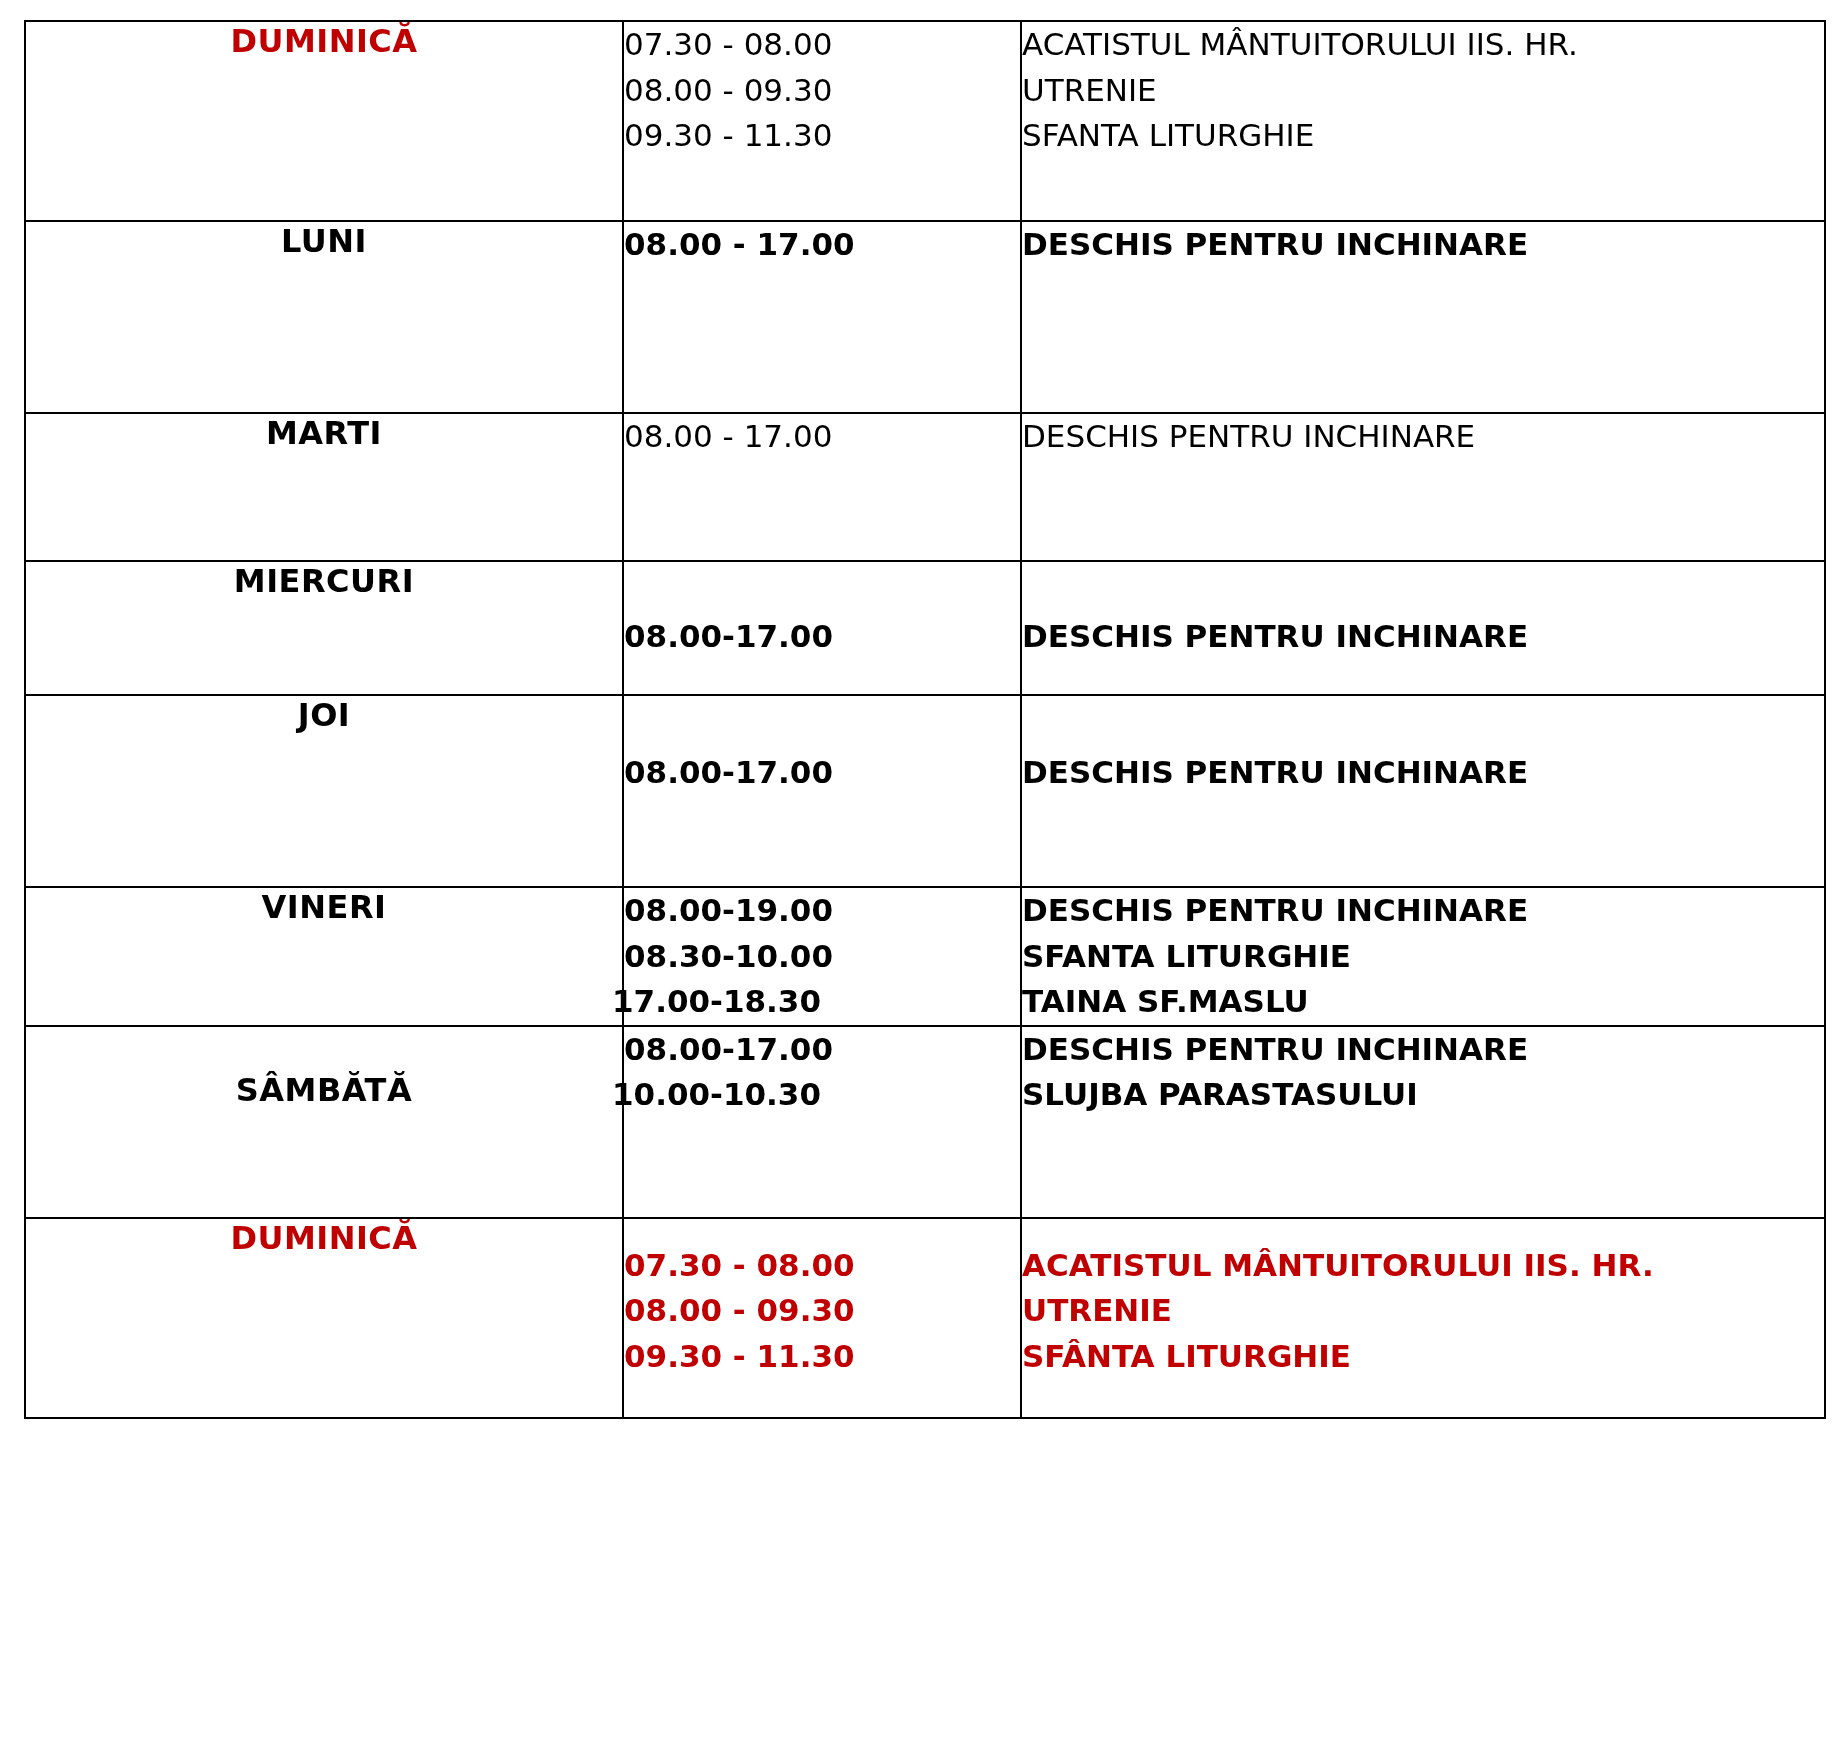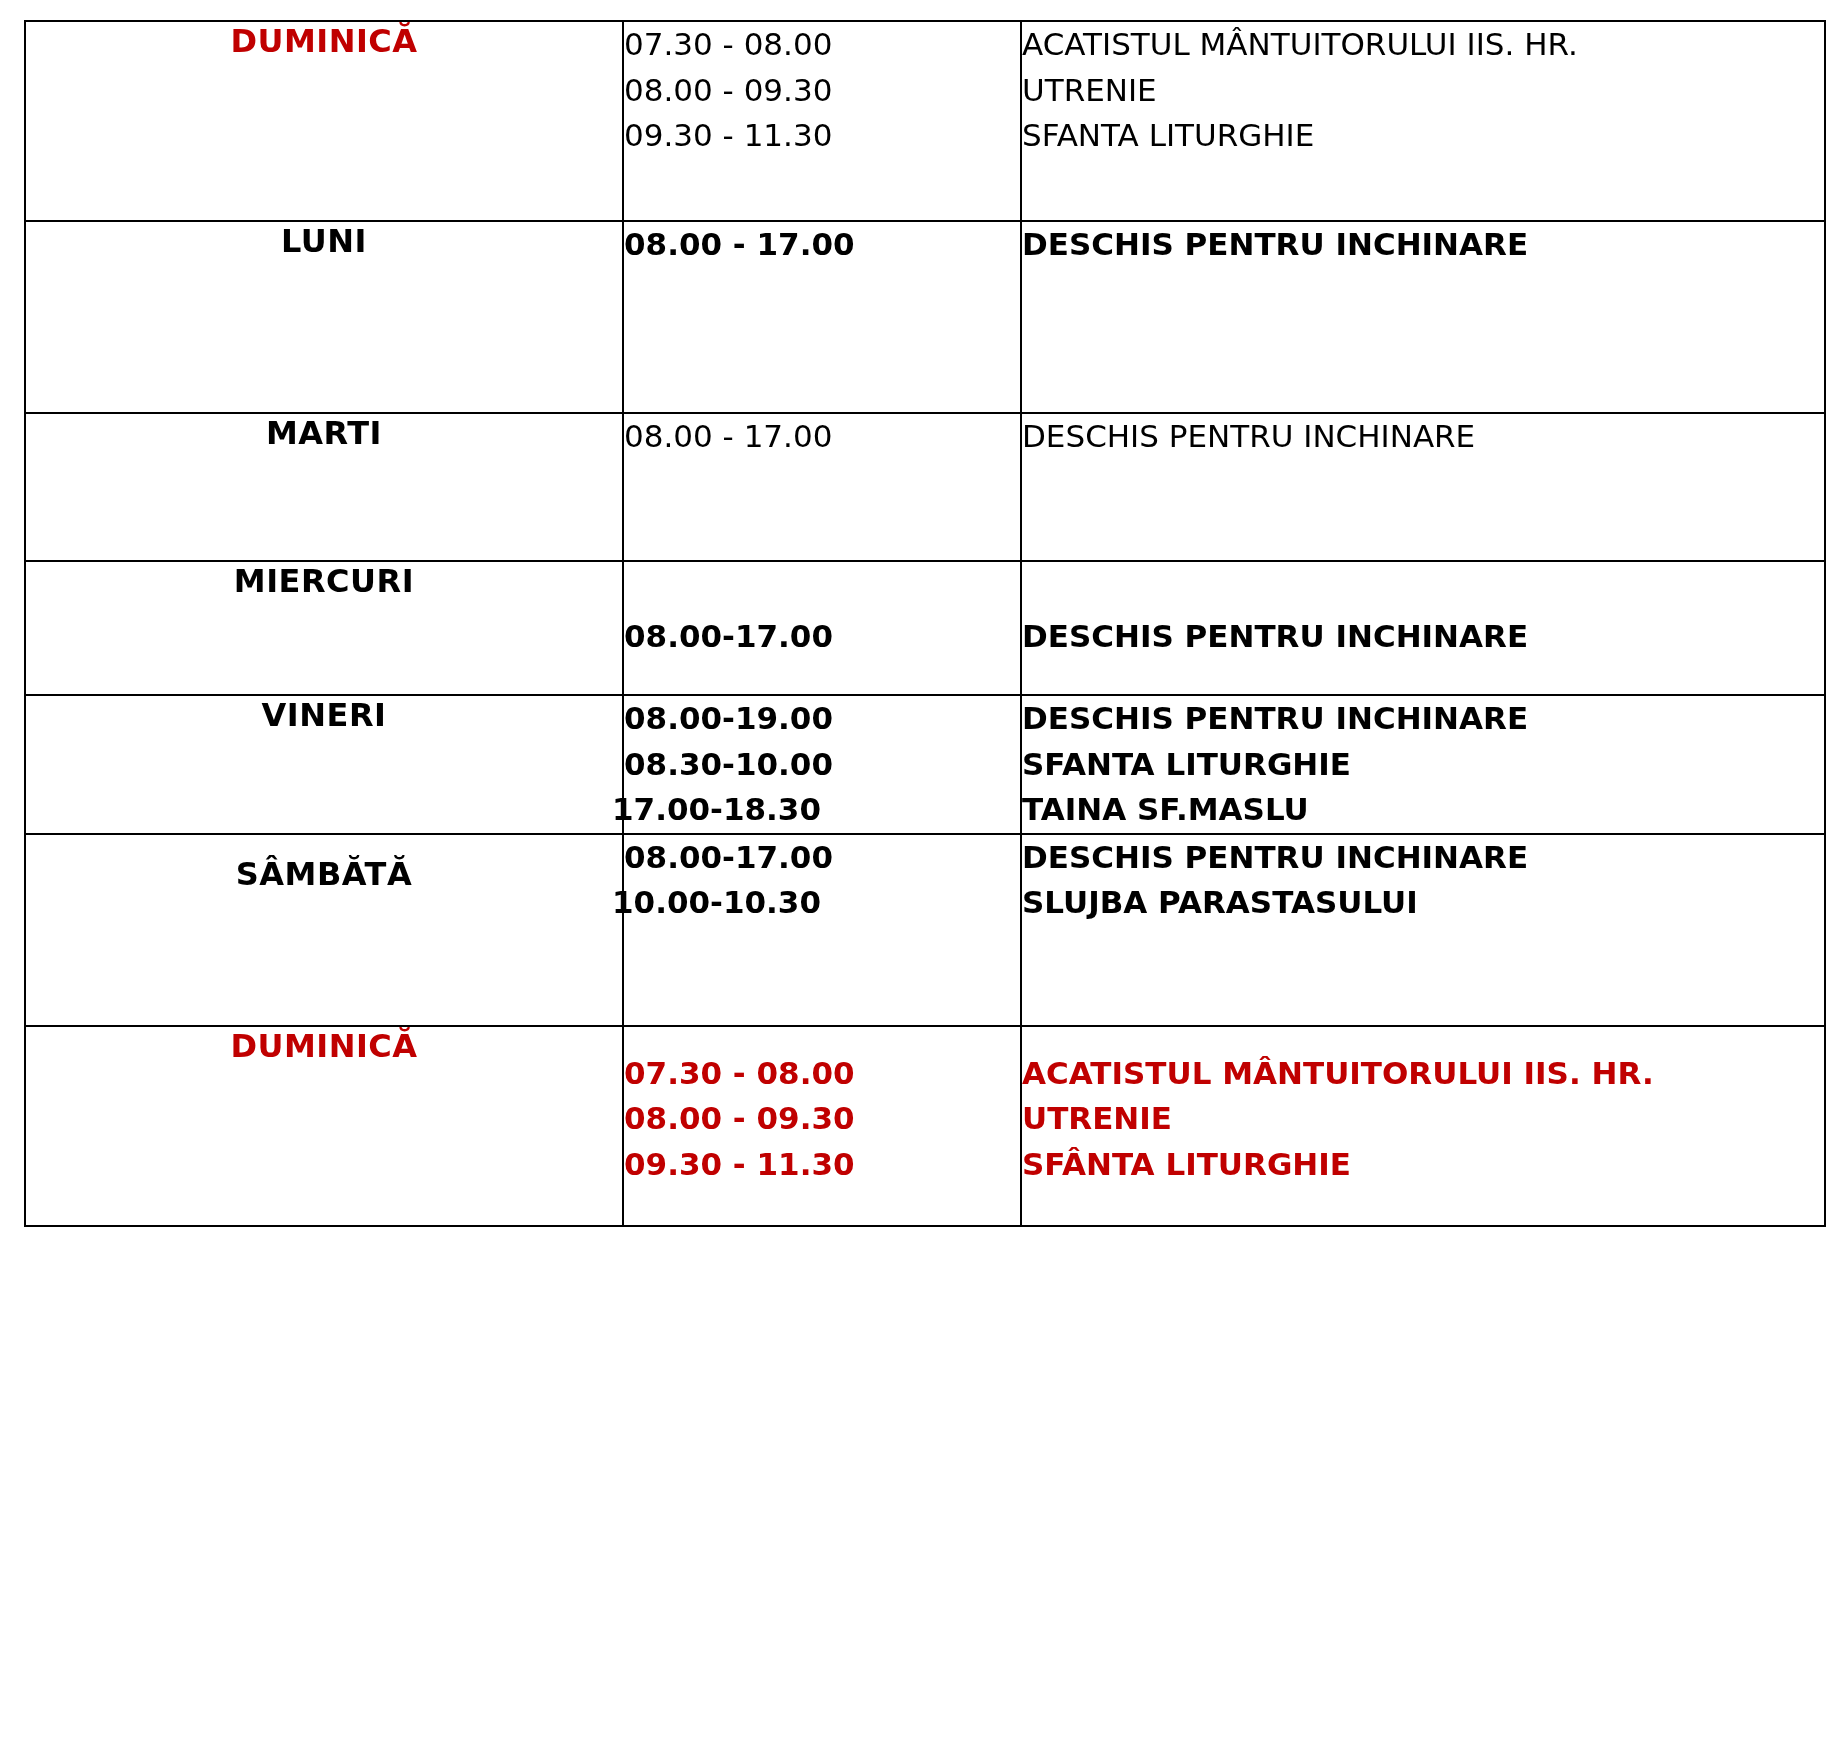--- a/index.html
+++ b/index.html
@@ -151,20 +151,33 @@
           </div>
         </td>
         <td class="time-cell bold" style="padding-top:52px">
           <div class="line">08.00-17.00</div>
         </td>
         <td class="desc-cell bold indent-desc" style="padding-top:52px">
           <div class="line">DESCHIS PENTRU INCHINARE</div>
         </td>
       </tr>
 
+      <tr style="height:192px">
+        <td class="day-cell">
+          <div class="day-inner">
+            <span>JOI</span>
+          </div>
+        </td>
+        <td class="time-cell bold" style="padding-top:54px">
+          <div class="line">08.00-17.00</div>
+        </td>
+        <td class="desc-cell bold" style="padding-top:54px">
+          <div class="line">DESCHIS PENTRU INCHINARE</div>
+        </td>
+      </tr>
 
       <tr style="height:138px">
         <td class="day-cell">
           <div class="day-inner">
             <span>VINERI</span>
           </div>
         </td>
         <td class="time-cell bold indent-time">
           <div class="line">08.00-19.00</div>
           <div class="line">08.30-10.00</div>
@@ -172,21 +185,21 @@
         </td>
         <td class="desc-cell bold">
           <div class="line">DESCHIS PENTRU INCHINARE</div>
           <div class="line">SFANTA LITURGHIE</div>
           <div class="line">TAINA SF.MASLU</div>
         </td>
       </tr>
 
       <tr style="height:192px">
         <td class="day-cell">
-          <div class="day-inner" style="align-items:flex-start;padding-top:20px">
+          <div class="day-inner" style="align-items:flex-start;padding-top:44px">
             <span>SÂMBĂTĂ</span>
           </div>
         </td>
         <td class="time-cell bold indent-time">
           <div class="line">08.00-17.00</div>
           <div class="line" style="margin-left:-12px">10.00-10.30</div>
         </td>
         <td class="desc-cell bold">
           <div class="line">DESCHIS PENTRU INCHINARE</div>
           <div class="line">SLUJBA PARASTASULUI</div>

